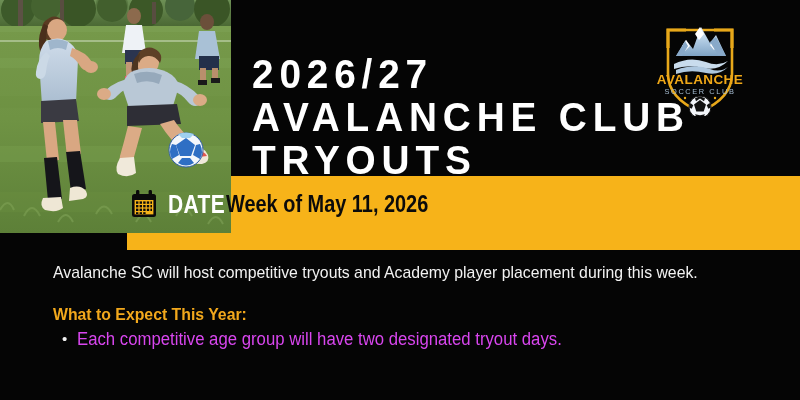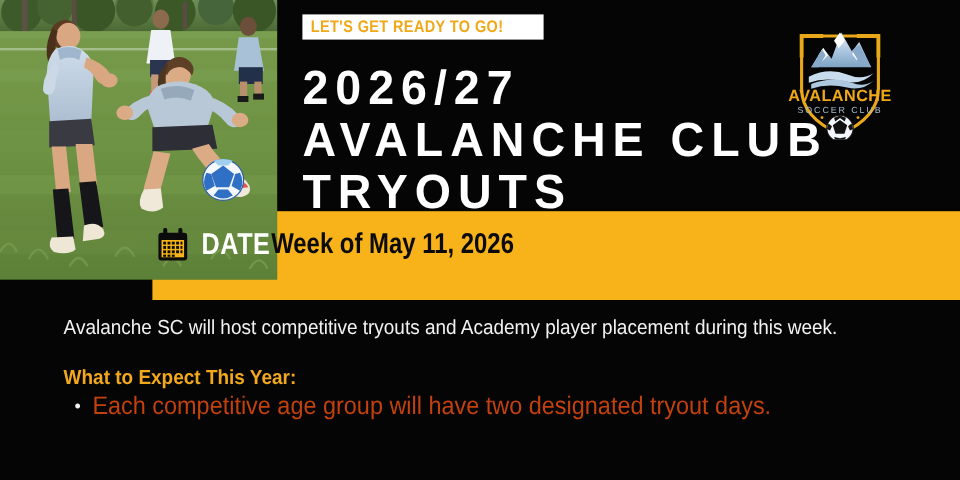--- a/index.html
+++ b/index.html
@@ -156,22 +156,22 @@
     transform-origin: left top;
     white-space: nowrap;
   }
   ul.bullets {
     list-style: none;
     margin: 0;
     padding: 0;
   }
   ul.bullets li {
     position: relative;
-    color: #c2410c;
-    font-size: 21px;
+    color: #d946ef;
+    font-size: 18px;
     line-height: 22px;
     padding-left: 24px;
     font-family: "Liberation Sans Narrow", "Liberation Sans", sans-serif;
     white-space: nowrap;
   }
   ul.bullets li .btxt {
     display: inline-block;
     transform: scaleX(0.93);
     transform-origin: left center;
   }
@@ -335,23 +335,20 @@
           <rect x="5" y="22.2" width="2.4" height="1.8"></rect>
           <rect x="8.6" y="22.2" width="2.4" height="1.8"></rect>
           <rect x="12.2" y="22.2" width="2.4" height="1.8"></rect>
         </g>
       </svg>
     </span>
     <span class="date-label">DATE</span>
     <span class="date-value">Week of May 11, 2026</span>
   </div>
 
-  <div class="badge">
-    <span>LET'S GET READY TO GO!</span>
-  </div>
 
   <div class="headline">
     <span class="hl">2026/27</span>
     <span class="hl">AVALANCHE CLUB</span>
     <span class="hl">TRYOUTS</span>
   </div>
 
   <div class="logo">
     <svg width="92" height="108" viewBox="0 0 92 108" xmlns="http://www.w3.org/2000/svg" role="img">
       <defs>

